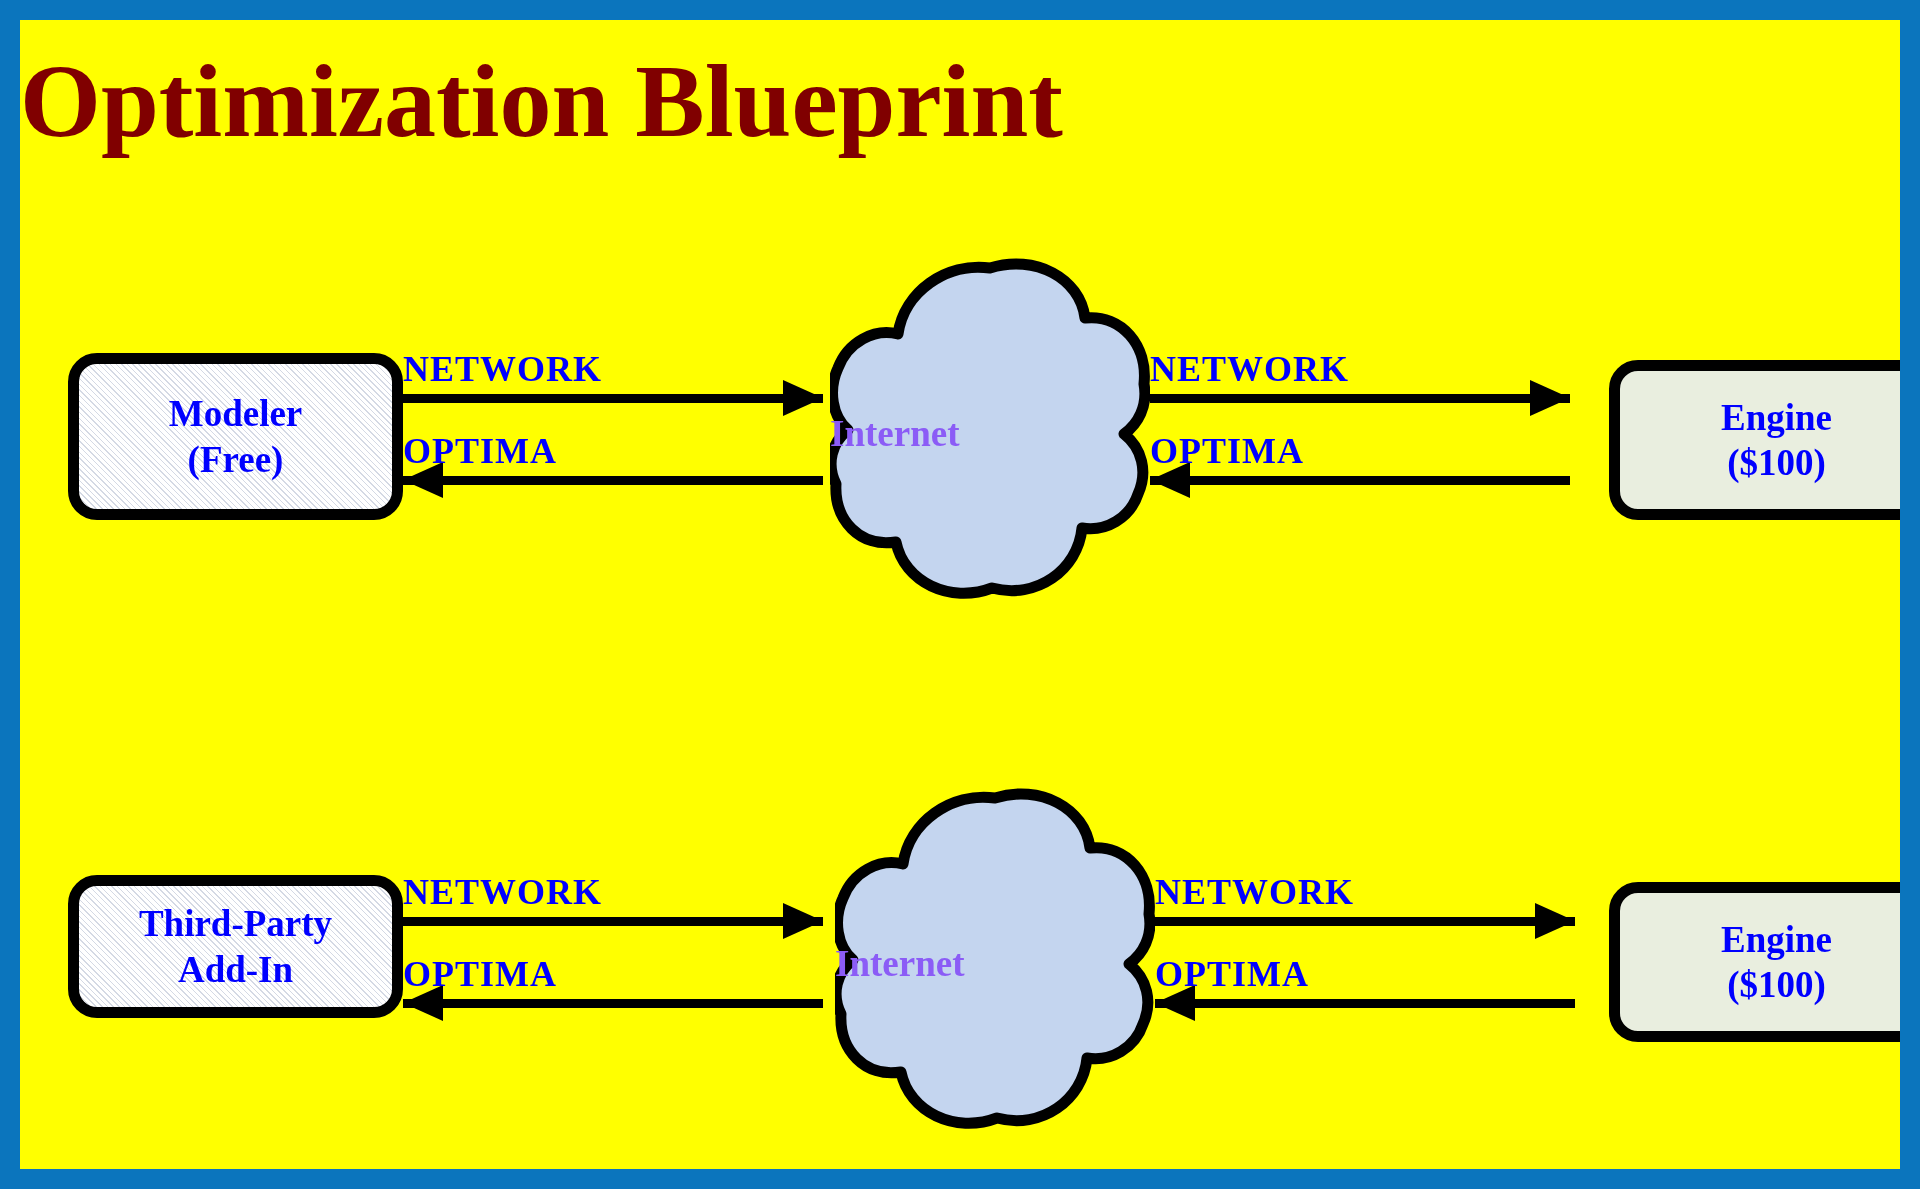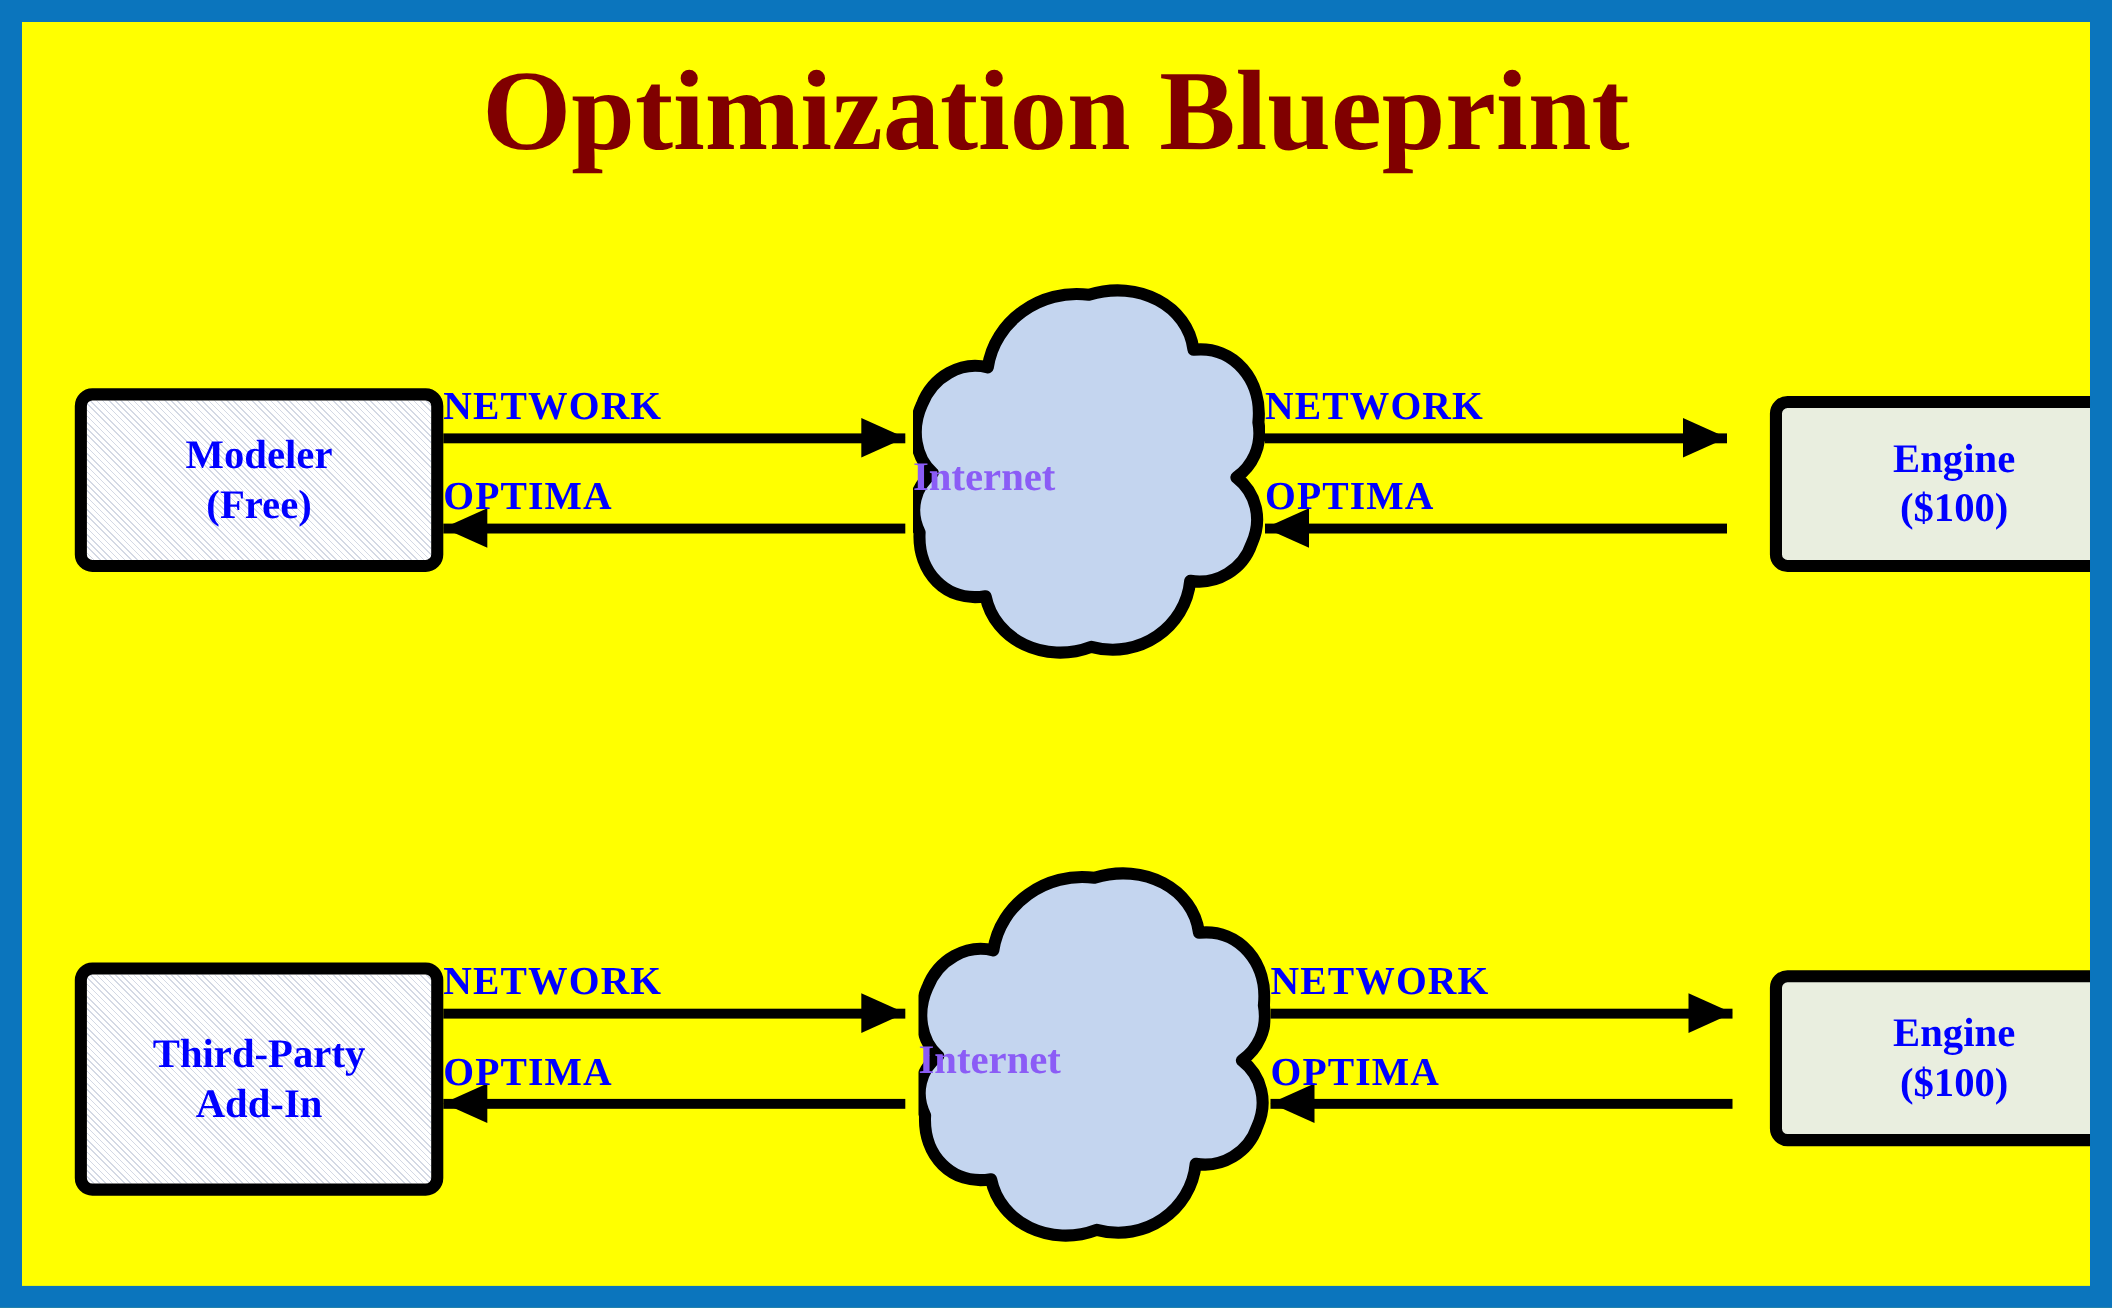--- a/index.html
+++ b/index.html
@@ -18,36 +18,36 @@
     overflow: hidden;
     font-family: "Liberation Serif", "DejaVu Serif", serif;
   }
 
   
   .title {
     position: absolute;
     left: 0;
     top: 24px;
     width: 1880px;
-    text-align: center;
+    text-align: left;
     color: #800000;
     font-family: "Liberation Serif", "DejaVu Serif", serif;
     font-weight: bold;
     font-size: 104px;
     line-height: 1.1;
     letter-spacing: 0px;
     white-space: nowrap;
   }
 
   
   .node {
     position: absolute;
     box-sizing: border-box;
     border: 11px solid #000000;
-    border-radius: 16px;
+    border-radius: 29px;
     display: flex;
     flex-direction: column;
     align-items: center;
     justify-content: center;
     color: #0000ff;
     font-weight: bold;
     font-size: 37px;
     line-height: 1.22;
     text-align: center;
     font-family: "Liberation Serif", "DejaVu Serif", serif;
@@ -180,21 +180,21 @@
     <div class="shaft" style="width:420px;"></div>
     <div class="head"></div>
   </div>
   <div class="conn-label" style="left:1130px; top:410px; width:420px;">OPTIMA</div>
 
   <div class="node sage" style="left:1545px; top:340px; width:335px; height:160px;">
     <span class="line">Engine</span>
     <span class="line">($100)</span>
   </div>
 
-  <div class="node hatched" style="left:48px; top:855px; width:335px; height:212px;">
+  <div class="node hatched" style="left:48px; top:855px; width:335px; height:143px;">
     <span class="line">Third-Party</span>
     <span class="line">Add-In</span>
   </div>
 
   <div class="conn to-right" style="left:383px; top:897px; width:420px;">
     <div class="shaft" style="width:420px;"></div>
     <div class="head"></div>
   </div>
   <div class="conn-label" style="left:383px; top:851px; width:420px;">NETWORK</div>
 

